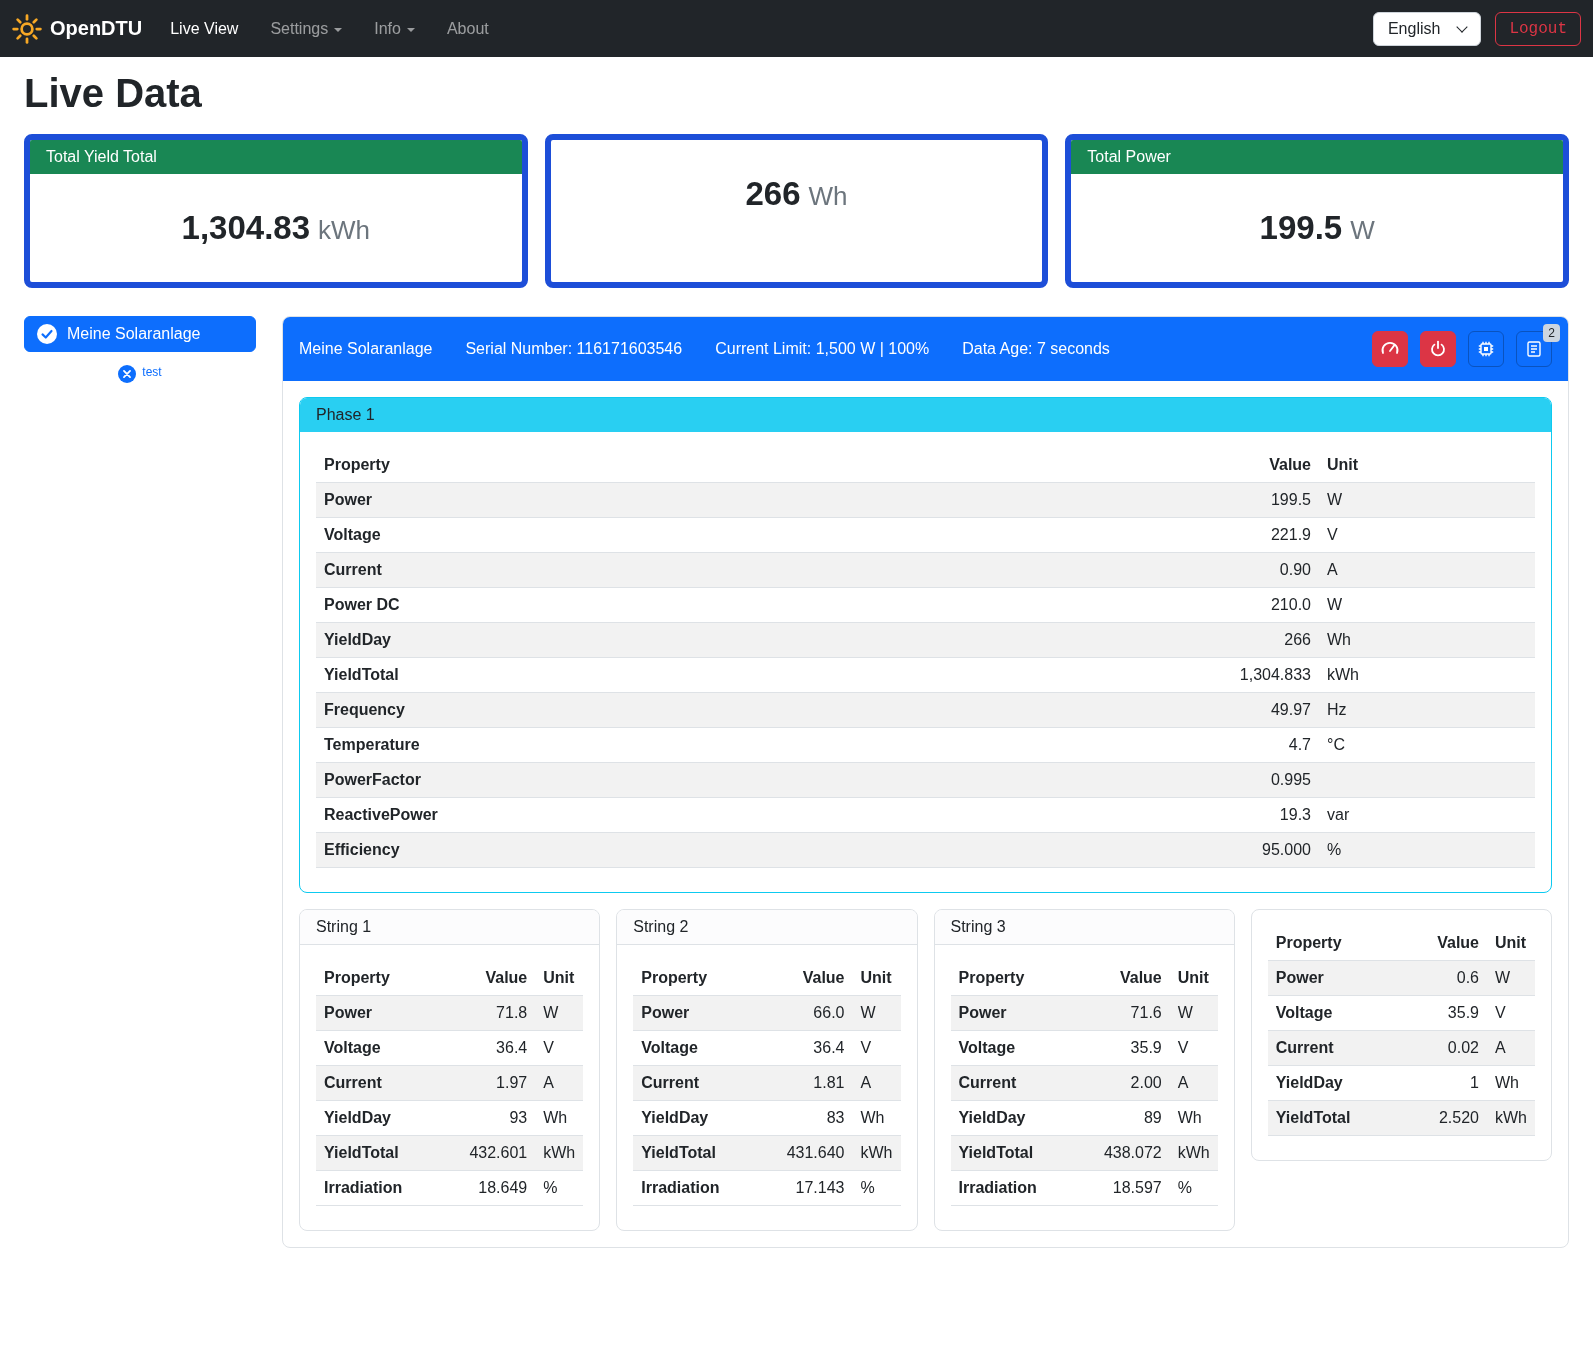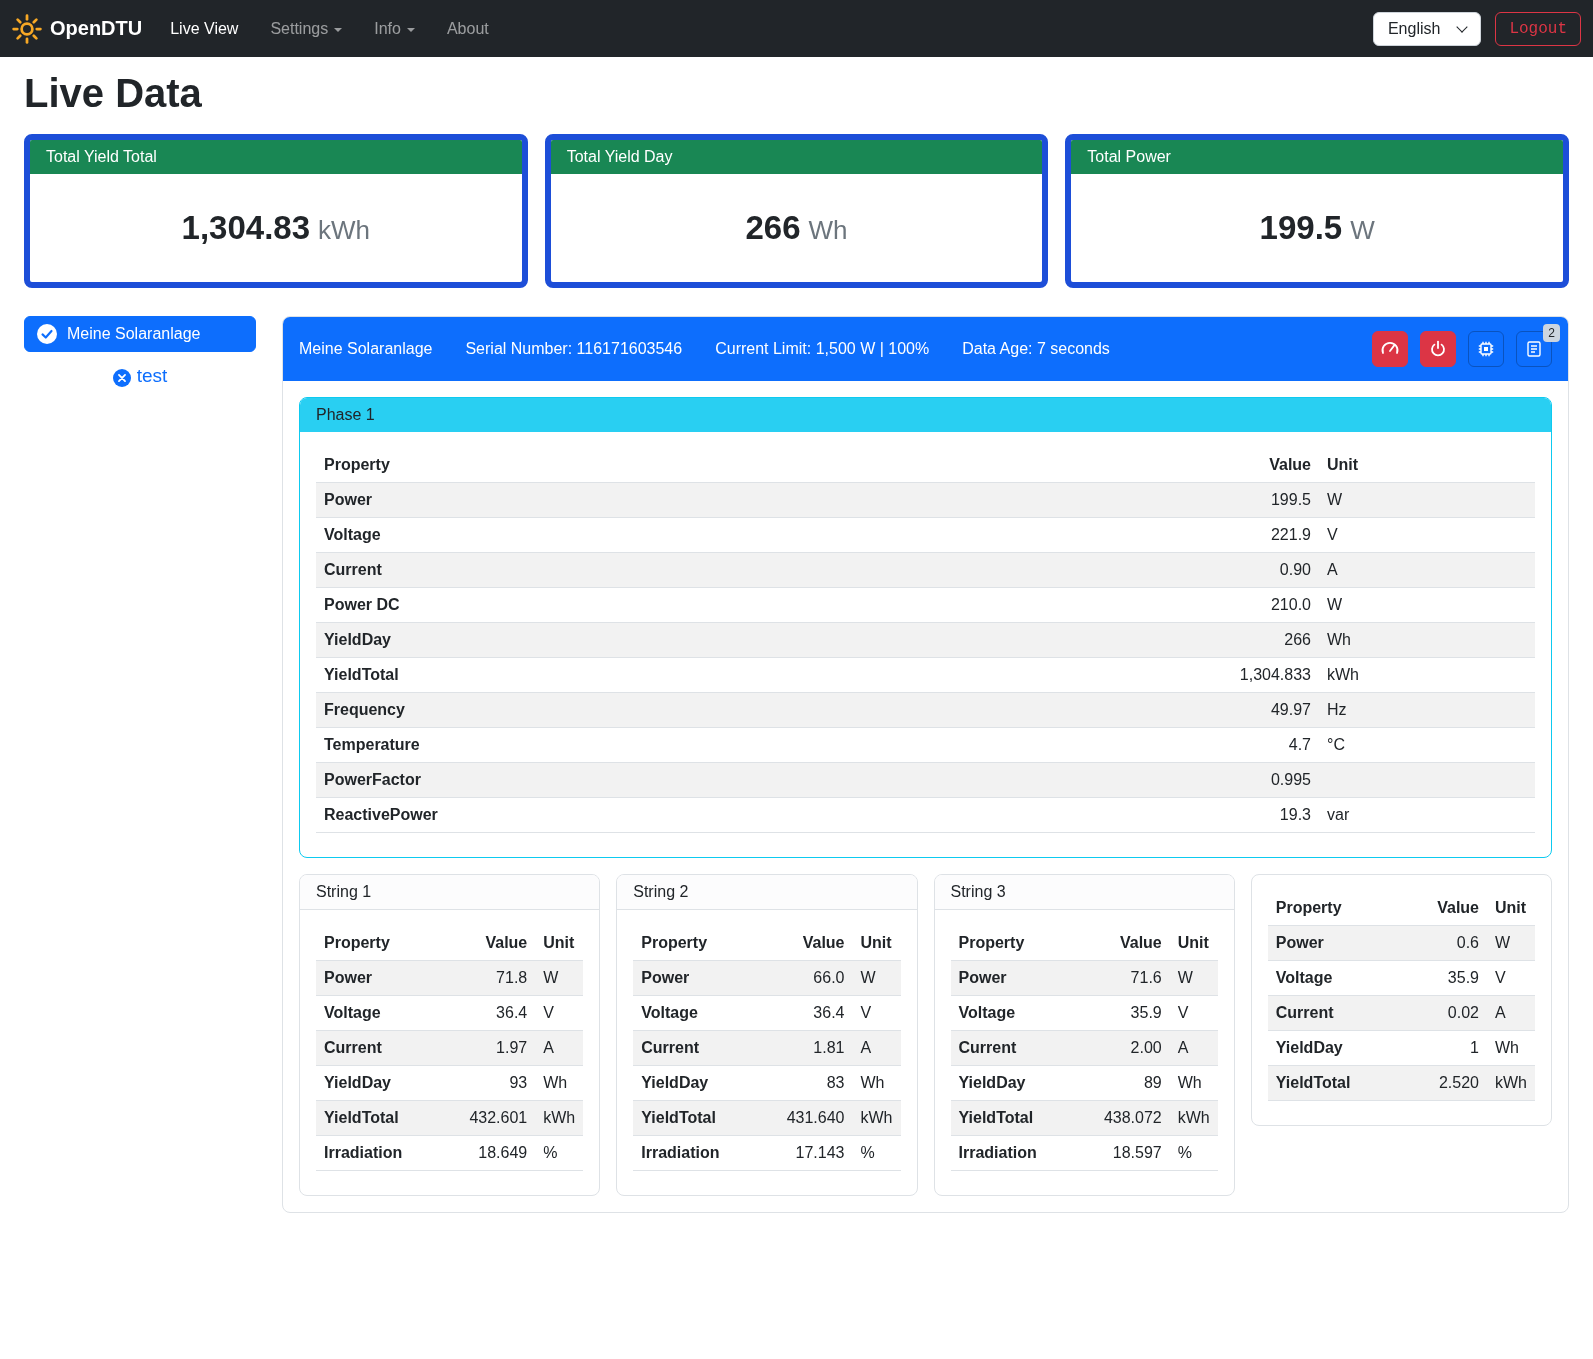--- a/index.html
+++ b/index.html
@@ -89,23 +89,23 @@
   .select-inverter-btn {
     width:100%;
     background:#0d6efd; color:#fff;
     border:1px solid #0d6efd; border-radius:6px;
     padding:7px 12px;
     font-size:16px; font-family:inherit;
     display:flex; align-items:center; gap:10px;
     cursor:pointer;
   }
   .test-row {
-    display:flex; align-items:flex-end; justify-content:center; gap:6px;
+    display:flex; align-items:flex-start; justify-content:center; gap:6px;
     margin-top:13px;
-    color:#0d6efd; font-size:19px; cursor:pointer;
+    color:#0d6efd; font-size:12px; cursor:pointer;
   }
 
   .panel { flex:1; border:1px solid #dee2e6; border-radius:8px; overflow:hidden; background:#fff; }
   .panel-header {
     background:#0d6efd; color:#fff;
     display:flex; align-items:center; gap:33px;
     padding:14px 16px;
     font-size:16px;
   }
   .panel-header .spacer { margin-left:auto; }
@@ -214,21 +214,20 @@
   <h1 class="page-title">Live Data</h1>
 
   <div class="summary-row">
     <div class="card summary-card">
       <div class="card-header-green">Total Yield Total</div>
       <div class="summary-body">
         <span class="summary-value">1,304.83</span><span class="summary-unit">kWh</span>
       </div>
     </div>
     <div class="card summary-card">
-      <div class="card-header-green">Total Yield Day</div>
       <div class="summary-body">
         <span class="summary-value">266</span><span class="summary-unit">Wh</span>
       </div>
     </div>
     <div class="card summary-card">
       <div class="card-header-green">Total Power</div>
       <div class="summary-body">
         <span class="summary-value">199.5</span><span class="summary-unit">W</span>
       </div>
     </div>
@@ -359,20 +358,25 @@
                   <tr>
                     <td class="cell-prop">PowerFactor</td>
                     <td class="cell-val">0.995</td>
                     <td class="cell-unit"></td>
                   </tr>
                   <tr>
                     <td class="cell-prop">ReactivePower</td>
                     <td class="cell-val">19.3</td>
                     <td class="cell-unit">var</td>
                   </tr>
+                  <tr>
+                    <td class="cell-prop">Efficiency</td>
+                    <td class="cell-val">95.000</td>
+                    <td class="cell-unit">%</td>
+                  </tr>
                 </tbody>
             </table>
           </div>
         </div>
 
         <div class="strings-row">
 
           <div class="string-card">
             <div class="string-header">String 1</div>
             <div class="string-body">

